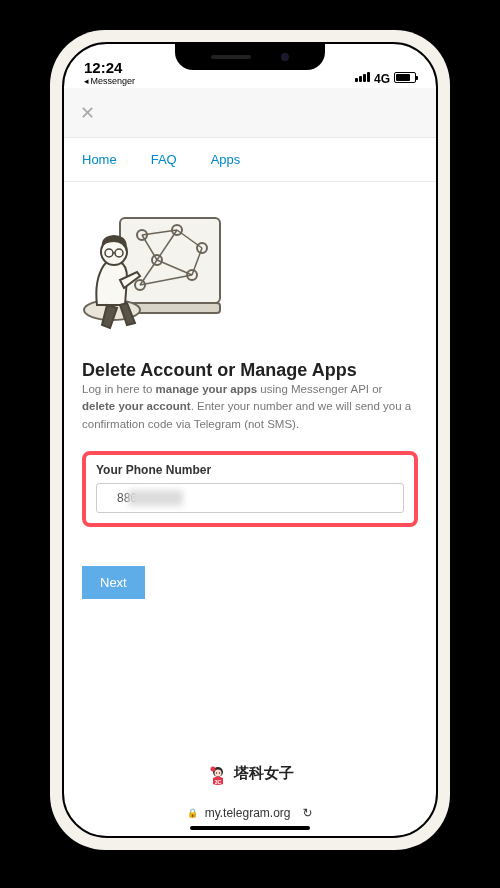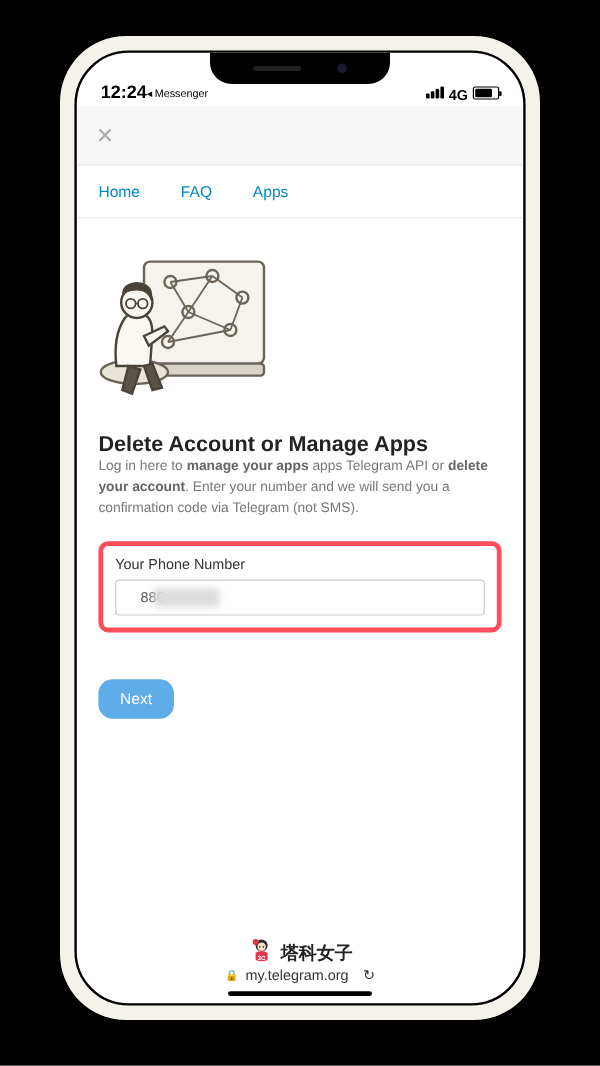--- a/index.html
+++ b/index.html
@@ -62,21 +62,21 @@
       display: flex;
       align-items: flex-end;
       justify-content: space-between;
       padding: 0 20px 2px;
       font-size: 14px;
       font-weight: 600;
       color: #000;
     }
     .status-left {
       display: flex;
-      flex-direction: row;
+      flex-direction: column;
       gap: 0;
       margin-top: 24px;
     }
     .status-time { font-size: 15px; font-weight: 600; }
     .status-return { font-size: 9px; font-weight: 400; display: flex; align-items: center; gap: 2px; }
     .status-right { display: flex; align-items: flex-start; gap: 4px; font-size: 12px; }
     .signal-bars { display: flex; align-items: flex-end; gap: 1px; }
     .signal-bars span { width: 3px; background: #000; border-radius: 1px; }
     .signal-bars span:nth-child(1) { height: 4px; }
     .signal-bars span:nth-child(2) { height: 6px; }
@@ -137,21 +137,21 @@
     }
     .description b { color: #666; font-weight: 700; }
     .highlight-box {
       border: 4px solid #ff4d5a;
       border-radius: 8px;
       padding: 8px 10px 10px;
       margin-bottom: 10px;
     }
     .field-label {
       font-size: 12px;
-      font-weight: 400;
+      font-weight: 700;
       color: #333;
       margin-bottom: 6px;
     }
     .phone-input {
       width: 100%;
       height: 30px;
       border: 1px solid #ccc;
       border-radius: 3px;
       padding: 0 20px;
       font-size: 12px;
@@ -174,30 +174,30 @@
       color: #333;
       padding: 4px 2px 14px;
       visibility: hidden;
     }
     .next-btn {
       background: #5eade8;
       color: #fff;
       border: none;
       padding: 9px 18px;
       font-size: 13px;
-      border-radius: 12px;
+      border-radius: 0;
       cursor: pointer;
     }
     .watermark {
       position: absolute;
-      bottom: 32px;
+      bottom: 48px;
       left: 50%;
       transform: translateX(-50%);
       display: flex;
-      align-items: flex-end;
+      align-items: flex-start;
       gap: 4px;
       font-size: 15px;
       font-weight: 700;
       color: #222;
     }
     .watermark-icon {
       width: 24px;
       height: 24px;
       position: relative;
     }
@@ -296,21 +296,21 @@
           <line x1="31" y1="43" x2="33" y2="43" stroke="#4a4438" stroke-width="1.5"></line>
           <path d="M 38 70 L 55 62 L 58 66 L 42 78 Z" fill="#faf8f2" stroke="#4a4438" stroke-width="2"></path>
           <path d="M 25 95 L 20 115 L 28 118 L 35 98 Z" fill="#5a5448" stroke="#4a4438" stroke-width="2"></path>
           <path d="M 38 95 L 45 115 L 53 113 L 45 93 Z" fill="#5a5448" stroke="#4a4438" stroke-width="2"></path>
         </svg>
       </div>
 
       <h1 class="heading">Delete Account or Manage Apps</h1>
 
       <p class="description">
-        <span>Log in here to </span><b>manage your apps</b><span> apps Telegram API or </span><b>delete your account</b><span>. Enter your number and we will send you a confirmation code via Telegram (not SMS).</span>
+        <span>Log in here to </span><b>manage your apps</b><span> using Messenger API or </span><b>delete your account</b><span>. Enter your number and we will send you a confirmation code via Telegram (not SMS).</span>
       </p>
 
       <div class="highlight-box">
         <div class="field-label">Your Phone Number</div>
         <div class="phone-input-wrap">
           <input class="phone-input" type="text" value="886" style="">
           <div class="blur-mask"></div>
         </div>
       </div>
 

